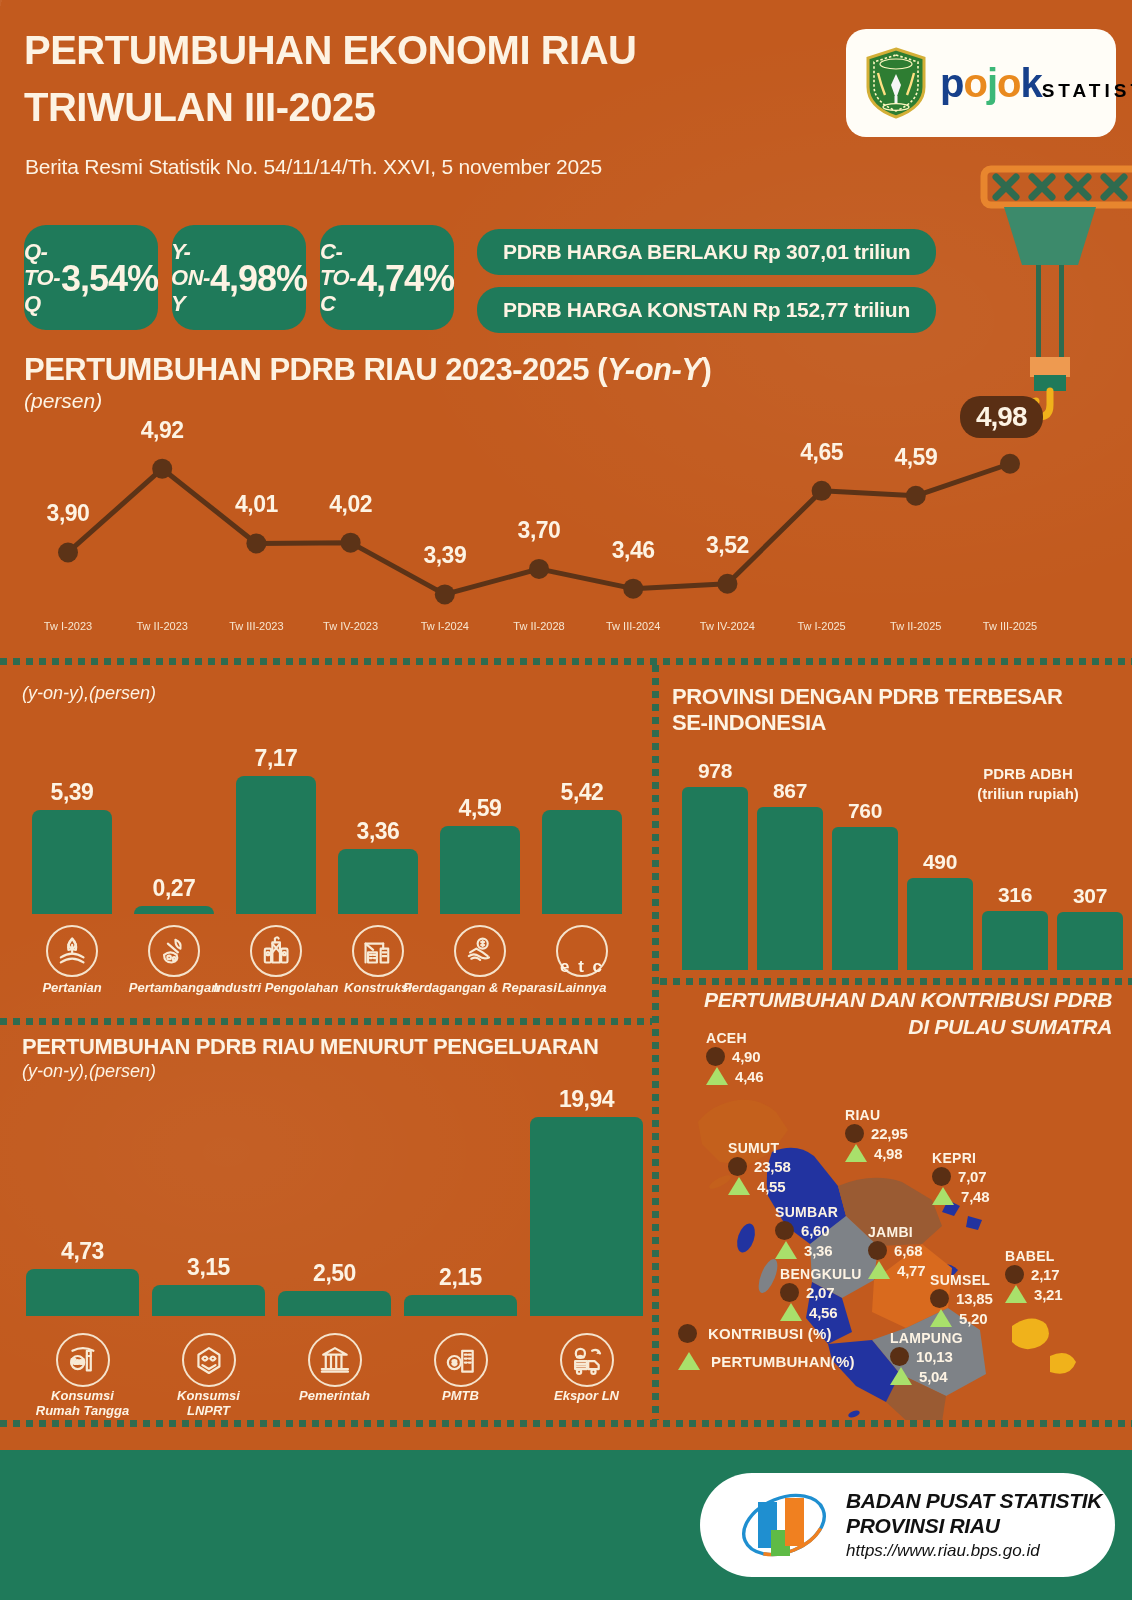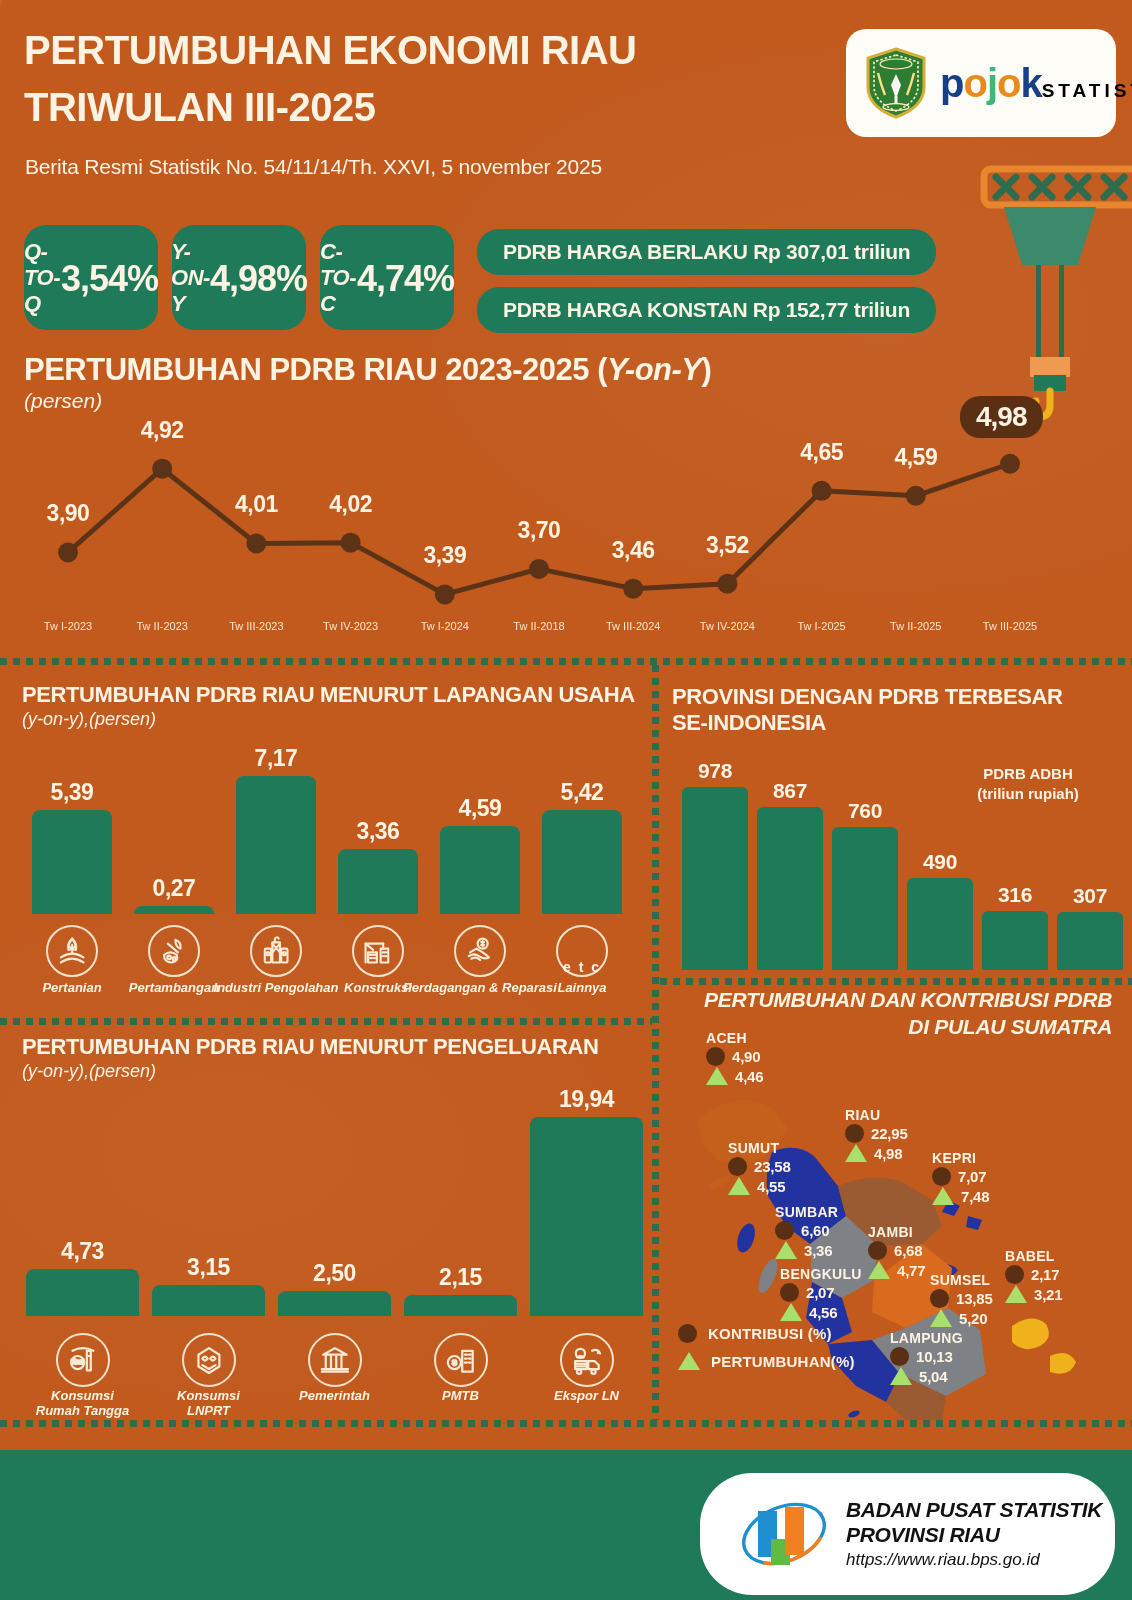--- a/index.html
+++ b/index.html
@@ -117,21 +117,21 @@
   .icon-circle {
     position:absolute; border:2px solid #F5E3CC; border-radius:50%;
     display:flex; align-items:center; justify-content:center;
     transform:translateX(-50%);
   }
   .cat-label {
     position:absolute; color:#FDF3E3; font-size:13px; font-weight:bold;
     font-style:italic; text-align:center; transform:translateX(-50%);
     line-height:1.18; white-space:nowrap;
   }
-  .etc-text { color:#FDF3E3; font-size:14px; letter-spacing:2px; font-weight:bold;margin-top:32px; }
+  .etc-text { color:#FDF3E3; font-size:17px; letter-spacing:2px; font-weight:bold;margin-top:32px; }
 
   
   .rbar { position:absolute; bottom:0; background:#1f7a5a; border-top-left-radius:6px; border-top-right-radius:6px; }
   .rbarval {
     position:absolute; color:#FDF3E3; font-size:21px; font-weight:bold;
     transform:translateX(-50%); letter-spacing:-0.3px;
   }
   .adbh {
     position:absolute; color:#FDF3E3; font-size:15px; font-weight:bold;
     text-align:center; line-height:1.3;
@@ -153,21 +153,21 @@
   .mval { color:#FDF3E3; font-size:15px; font-weight:bold; letter-spacing:-0.2px; }
   .legend-item { position:absolute; display:flex; align-items:center; gap:11px; }
   .legend-text { color:#FDF3E3; font-size:15px; font-weight:bold; letter-spacing:0.2px; }
 
   
   .footer {
     position:absolute; left:0; bottom:0; width:1132px; height:150px;
     background:#1f7a5a;
   }
   .bps-card {
-    position:absolute; right:17px; top:23px; width:415px; height:122px;
+    position:absolute; right:17px; top:23px; width:415px; height:104px;
     background:#FFFFFF; border-radius:52px;
     display:flex; align-items:center; gap:16px; padding-left:38px;
   }
   .bps-txt .l1,.bps-txt .l2 {
     font-size:21px; font-weight:bold; font-style:italic; color:#111; line-height:1.18;
     letter-spacing:-0.3px;
   }
   .bps-txt .l3 { font-size:17px; font-style:italic; color:#111; margin-top:2px; }
 </style>
 </head>
@@ -267,42 +267,41 @@
         <div class="lval" style="left: 727.4px; top: 121.708px;">3,52</div>
         <div class="lval" style="left: 821.6px; top: 28.8649px;">4,65</div>
         <div class="lval" style="left: 915.8px; top: 33.7946px;">4,59</div>
       </div>
     <div id="line-ticks">
         <div class="ltick" style="left: 68px; top: 210px;">Tw I-2023</div>
         <div class="ltick" style="left: 162.2px; top: 210px;">Tw II-2023</div>
         <div class="ltick" style="left: 256.4px; top: 210px;">Tw III-2023</div>
         <div class="ltick" style="left: 350.6px; top: 210px;">Tw IV-2023</div>
         <div class="ltick" style="left: 444.8px; top: 210px;">Tw I-2024</div>
-        <div class="ltick" style="left: 539px; top: 210px;">Tw II-2018</div>
+        <div class="ltick" style="left: 539px; top: 210px;">Tw II-2028</div>
         <div class="ltick" style="left: 633.2px; top: 210px;">Tw III-2024</div>
         <div class="ltick" style="left: 727.4px; top: 210px;">Tw IV-2024</div>
         <div class="ltick" style="left: 821.6px; top: 210px;">Tw I-2025</div>
         <div class="ltick" style="left: 915.8px; top: 210px;">Tw II-2025</div>
         <div class="ltick" style="left: 1010px; top: 210px;">Tw III-2025</div>
       </div>
     <div class="hook-badge" id="hook-badge" style="left: 960px; top: -14.2486px;">4,98</div>
   </div>
 
   <div class="hdash" style="top:658px;"></div>
 
   <div class="vdash" style="left:652px; top:665px; height:755px;"></div>
 
   <div class="hdash" style="top:1018px; width:652px;"></div>
 
   <div class="hdash" style="top:978px; left:660px; width:472px;"></div>
 
   <div class="hdash" style="top:1420px;"></div>
 
   <div style="position:absolute; left:22px; top:682px;">
-    <div class="panel-title">PERTUMBUHAN PDRB RIAU MENURUT LAPANGAN USAHA</div>
     <div class="panel-sub">(y-on-y),(persen)</div>
   </div>
   <div id="lapangan-chart" style="position:absolute; left:0; top:740px; width:652px; height:270px;">
       <div class="bar" style="left: 32px; width: 80px; height: 103.706px; top: 70.2937px; bottom: auto;"></div>
       <div class="barval" style="left: 72px; top: 39.2937px;">5,39</div>
       <div class="icon-circle" style="left: 72px; top: 185px; width: 52px; height: 52px;">
         <svg width="40.300000000000004" height="40.300000000000004" viewBox="0 0 32 32" style="fill:none;stroke:#F8EAD5;stroke-width:1.7;stroke-linecap:round;stroke-linejoin:round">
           <path d="M16 6 Q12 10 13 15 Q17 15 19 11 Z"></path>
           <path d="M16 6 Q20 10 19 15 Q15 15 13 11 Z"></path>
           <path d="M16 11 L16 18"></path>

